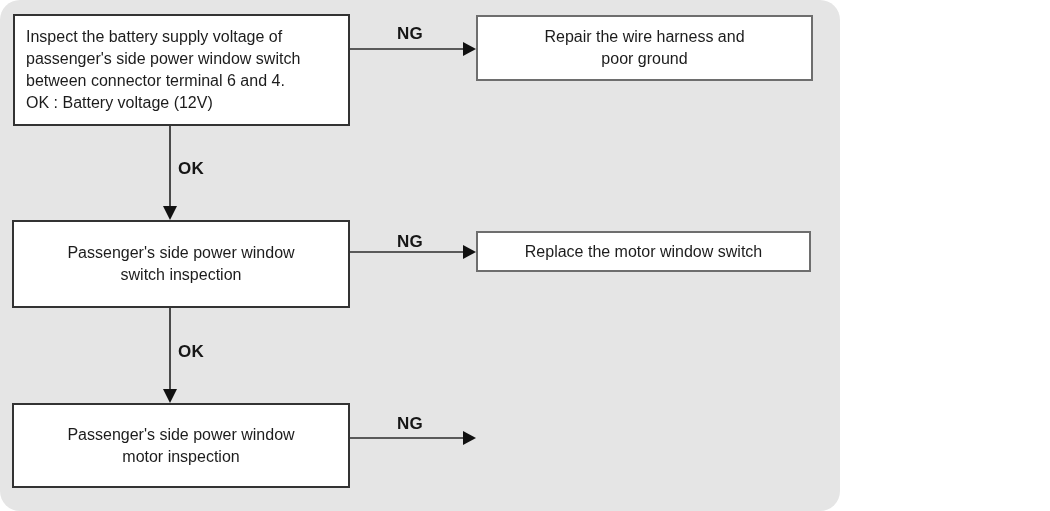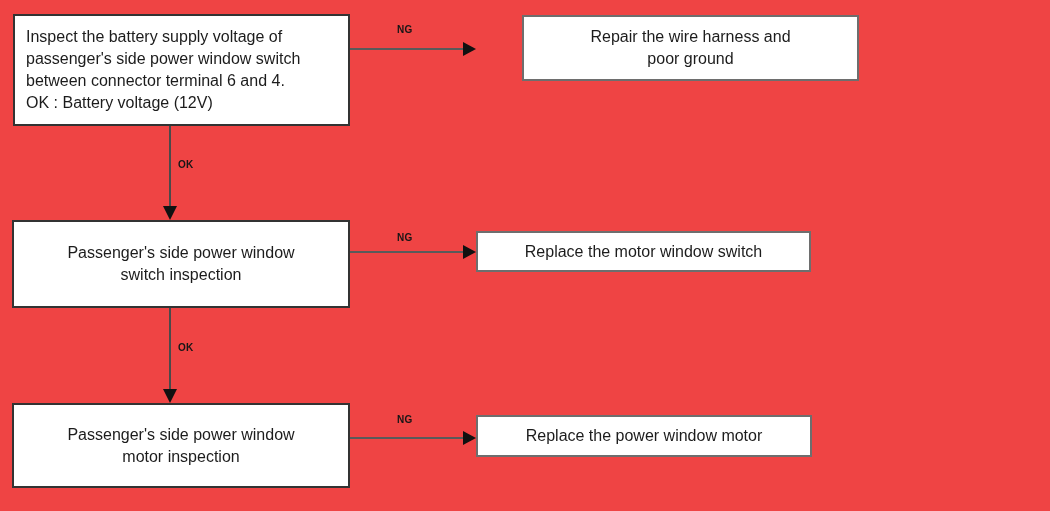--- a/index.html
+++ b/index.html
@@ -2,26 +2,27 @@
 <html><head>
 <meta charset="utf-8">
 <style>
   html, body {
     margin: 0;
     padding: 0;
     background: #ffffff;
   }
   .canvas {
     position: relative;
-    width: 1050px;
+    width: 840px;
     height: 511px;
-    background: #ef4444;
+    background: #e5e5e5;
     font-family: "Liberation Sans", sans-serif;
     color: #1c1c1c;
     overflow: hidden;
+    border-radius: 20px;
   }
   .node {
     position: absolute;
     background: #ffffff;
     display: flex;
     align-items: center;
     justify-content: center;
     text-align: center;
     font-size: 16px;
     line-height: 22px;
@@ -61,38 +62,38 @@
   .arrow-down {
     position: absolute;
     width: 0;
     height: 0;
     border-left: 7px solid transparent;
     border-right: 7px solid transparent;
     border-top: 14px solid #111111;
   }
   .edge-label {
     position: absolute;
-    font-size: 10px;
+    font-size: 17px;
     font-weight: bold;
     color: #161616;
     letter-spacing: 0.3px;
     white-space: nowrap;
   }
 </style>
 </head>
 <body>
 
 <div class="canvas">
 
   <div class="node node-left leftalign" style="left:13px; top:14px; width:337px; height:112px;">Inspect the battery supply voltage of
 passenger's side power window switch
 between connector terminal 6 and 4.
 OK : Battery voltage (12V)</div>
 
-  <div class="node node-right" style="left:476px; top:15px; width:337px; height:66px;margin-left:46px;">Repair the wire harness and
+  <div class="node node-right" style="left:476px; top:15px; width:337px; height:66px;">Repair the wire harness and
 poor ground</div>
 
   <div>
     <div class="hline" style="left:350px; top:48px; width:114px;"></div>
     <div class="arrow-right" style="left:463px; top:42px;"></div>
     <span class="edge-label" style="left:397px; top:24px;">NG</span>
   </div>
 
   <div>
     <div class="vline" style="left:169px; top:126px; height:81px;"></div>
@@ -113,21 +114,20 @@
 
   <div>
     <div class="vline" style="left:169px; top:308px; height:81px;"></div>
     <div class="arrow-down" style="left:163px; top:389px;"></div>
     <span class="edge-label" style="left:178px; top:342px;">OK</span>
   </div>
 
   <div class="node node-left" style="left:12px; top:403px; width:338px; height:85px;">Passenger's side power window
 motor inspection</div>
 
-  <div class="node node-right" style="left:476px; top:415px; width:336px; height:42px;">Replace the power window motor</div>
 
   <div>
     <div class="hline" style="left:350px; top:437px; width:114px;"></div>
     <div class="arrow-right" style="left:463px; top:431px;"></div>
     <span class="edge-label" style="left:397px; top:414px;">NG</span>
   </div>
 
 </div>
 
 </body></html>

